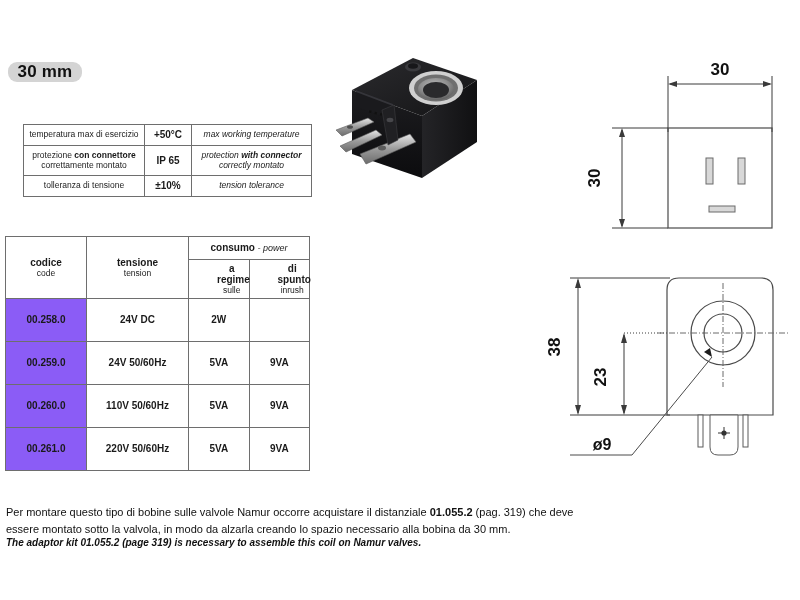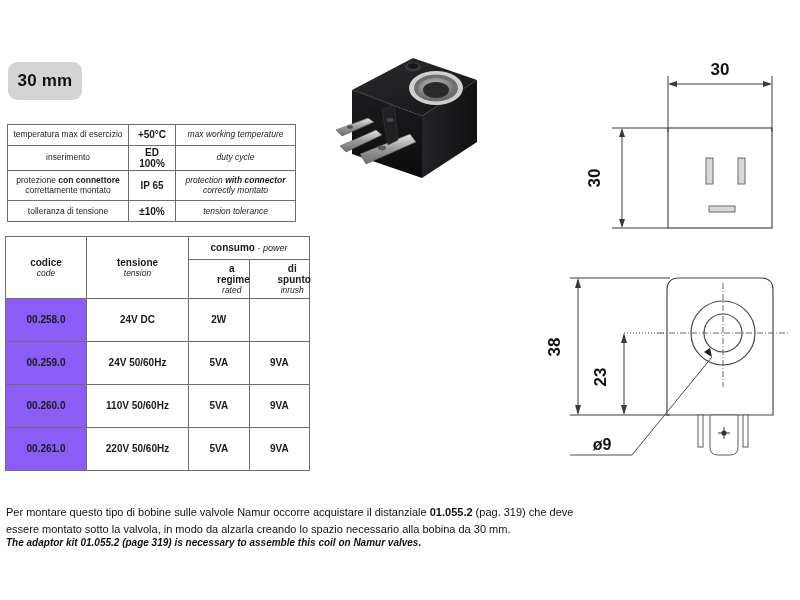--- a/index.html
+++ b/index.html
@@ -15,21 +15,21 @@
     color: #1a1a1a;
     overflow: hidden;
   }
 
   
   #size-badge {
     position: absolute;
     left: 8px;
     top: 62px;
     width: 74px;
-    height: 38px;
+    height: 20px;
     background: #d4d4d4;
     border-radius: 9px;
     display: flex;
     align-items: center;
     justify-content: center;
     font-size: 17px;
     font-weight: bold;
     letter-spacing: 0.2px;
     color: #111;
   }
@@ -43,21 +43,21 @@
   table td {
     border: 1px solid #6e6e6e;
     text-align: center;
     vertical-align: middle;
     padding: 1px 2px;
     line-height: 1.12;
   }
 
   
   #specs-table {
-    left: 7px;
+    left: 23px;
     top: 124px;
     width: 275px;
   }
   #specs-table td { font-size: 8.5px; }
   #specs-table .col-it { width: 116px; }
   #specs-table .col-val { width: 42px; font-size: 10px; font-weight: bold; }
   #specs-table .col-en { width: 115px; font-style: italic; font-size: 8.5px; }
   #specs-table .r1 td { height: 18px; }
   #specs-table .r2 td { height: 18px; }
   #specs-table .r3 td { height: 27px; }
@@ -75,21 +75,20 @@
   #code-table .c-tens { width: 97px; }
   #code-table .c-rated { width: 62px; }
   #code-table .c-inrush { width: 68px; }
   #code-table .hdr-tall { height: 56px; }
   #code-table .hdr-top { height: 20px; margin-left: 44px; }
   #code-table .hdr-sub { height: 36px; padding-left: 28px; }
   #code-table .data-row td { height: 40px; }
   #code-table .shade { background: #8b5cf6; }
   .sub-it {
     display: block;
-    font-style: italic;
     font-weight: normal;
     font-size: 8.5px;
     margin-top: 1px;
   }
   .inline-it {
     font-style: italic;
     font-weight: normal;
     font-size: 9px;
   }
 
@@ -152,25 +151,20 @@
   <span>30 mm</span>
 </div>
 
 <table id="specs-table">
   <tbody>
     <tr class="r1">
       <td class="col-it">temperatura max di esercizio</td>
       <td class="col-val">+50°C</td>
       <td class="col-en">max working temperature</td>
     </tr>
-    <tr class="r2">
-      <td class="col-it">inserimento</td>
-      <td class="col-val">ED 100%</td>
-      <td class="col-en">duty cycle</td>
-    </tr>
     <tr class="r3">
       <td class="col-it"><span>protezione </span><span class="b">con connettore</span><br><span>correttamente montato</span></td>
       <td class="col-val">IP 65</td>
       <td class="col-en"><span>protection </span><span class="b">with connector</span><br><span>correctly montato</span></td>
     </tr>
     <tr class="r4">
       <td class="col-it">tolleranza di tensione</td>
       <td class="col-val">±10%</td>
       <td class="col-en">tension tolerance</td>
     </tr>
@@ -188,21 +182,21 @@
         <span>tensione</span>
         <span class="sub-it">tension</span>
       </td>
       <td class="hdr-top" colspan="2">
         <span>consumo</span><span class="inline-it"> - </span><span class="inline-it">power</span>
       </td>
     </tr>
     <tr>
       <td class="c-rated hdr-sub">
         <span>a regime</span>
-        <span class="sub-it">rated</span>
+        <span class="sub-it">sulle</span>
       </td>
       <td class="c-inrush hdr-sub">
         <span>di spunto</span>
         <span class="sub-it">inrush</span>
       </td>
     </tr>
 
     <tr class="data-row">
       <td class="shade">00.258.0</td>
       <td>24V DC</td>

